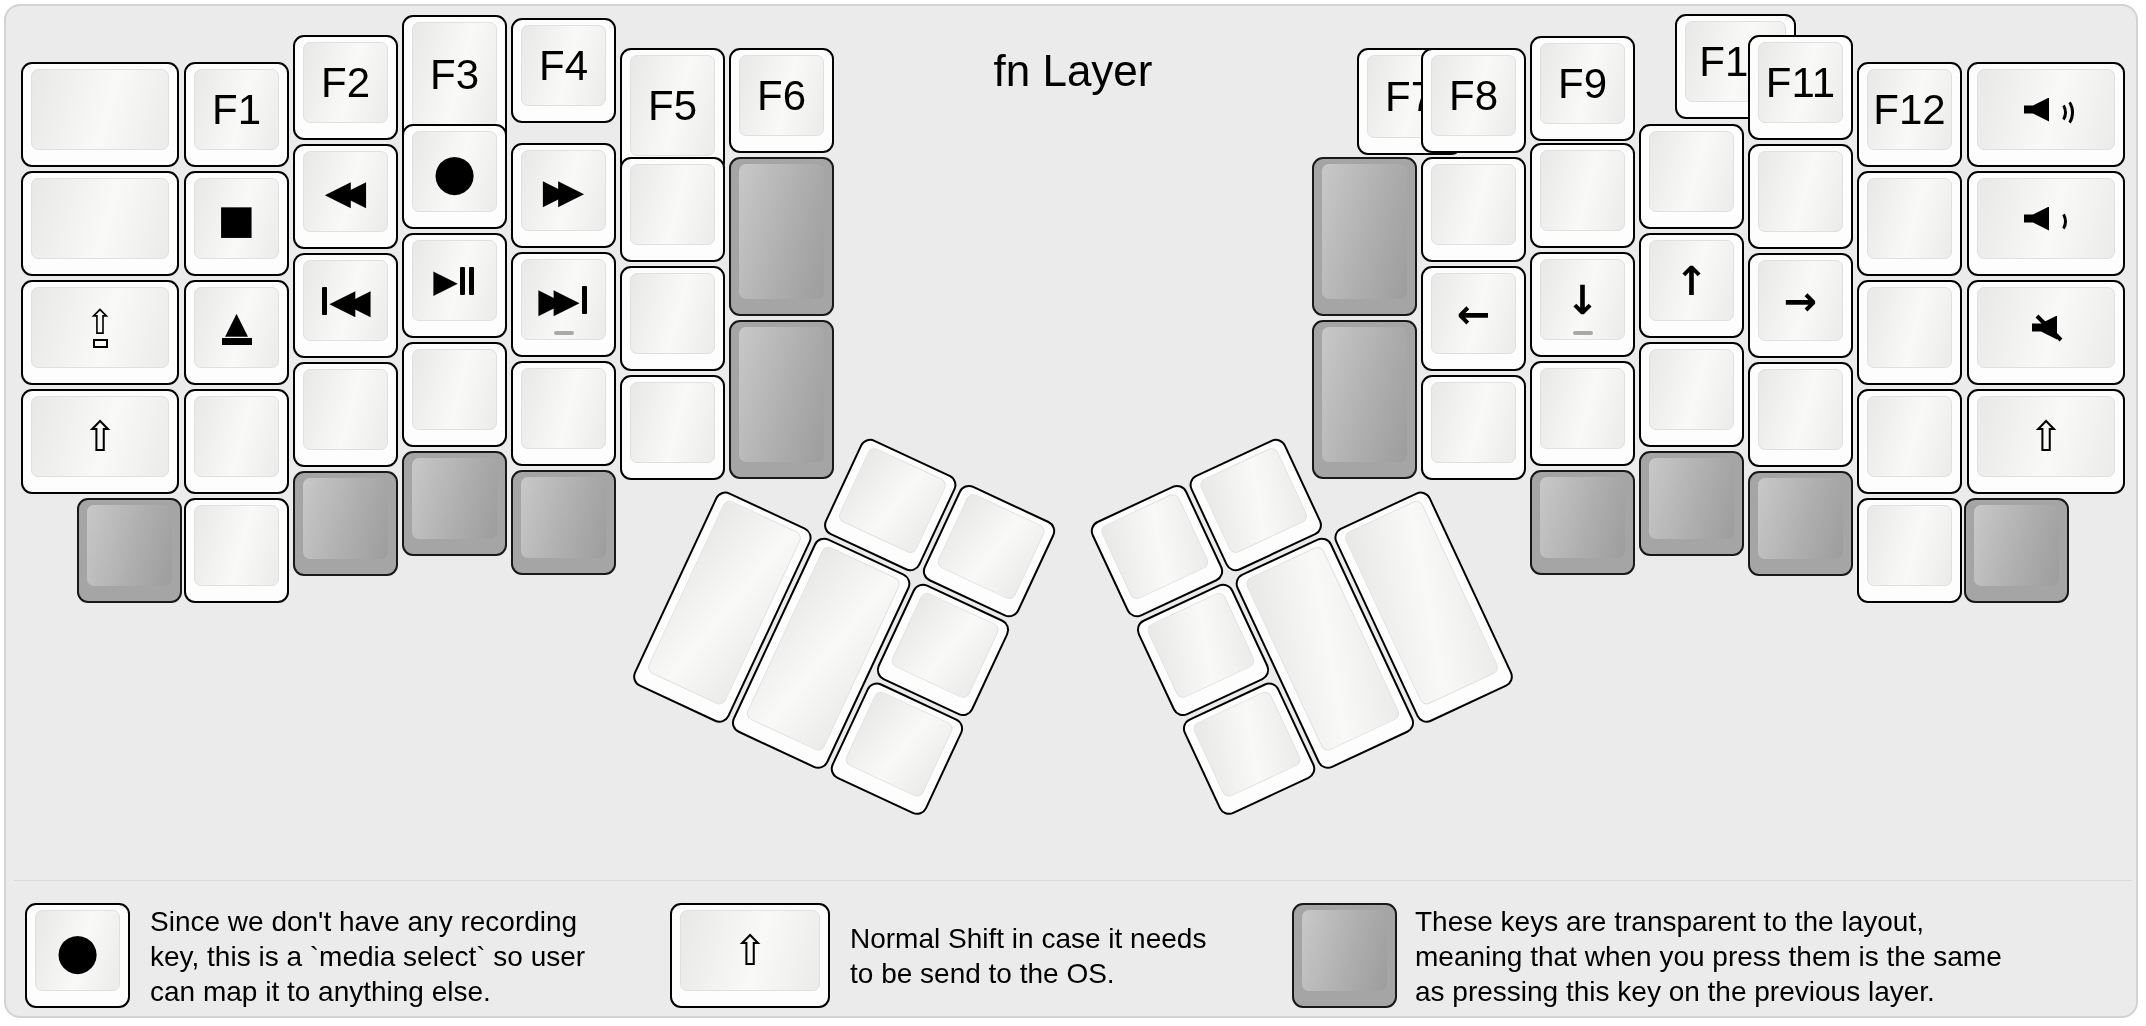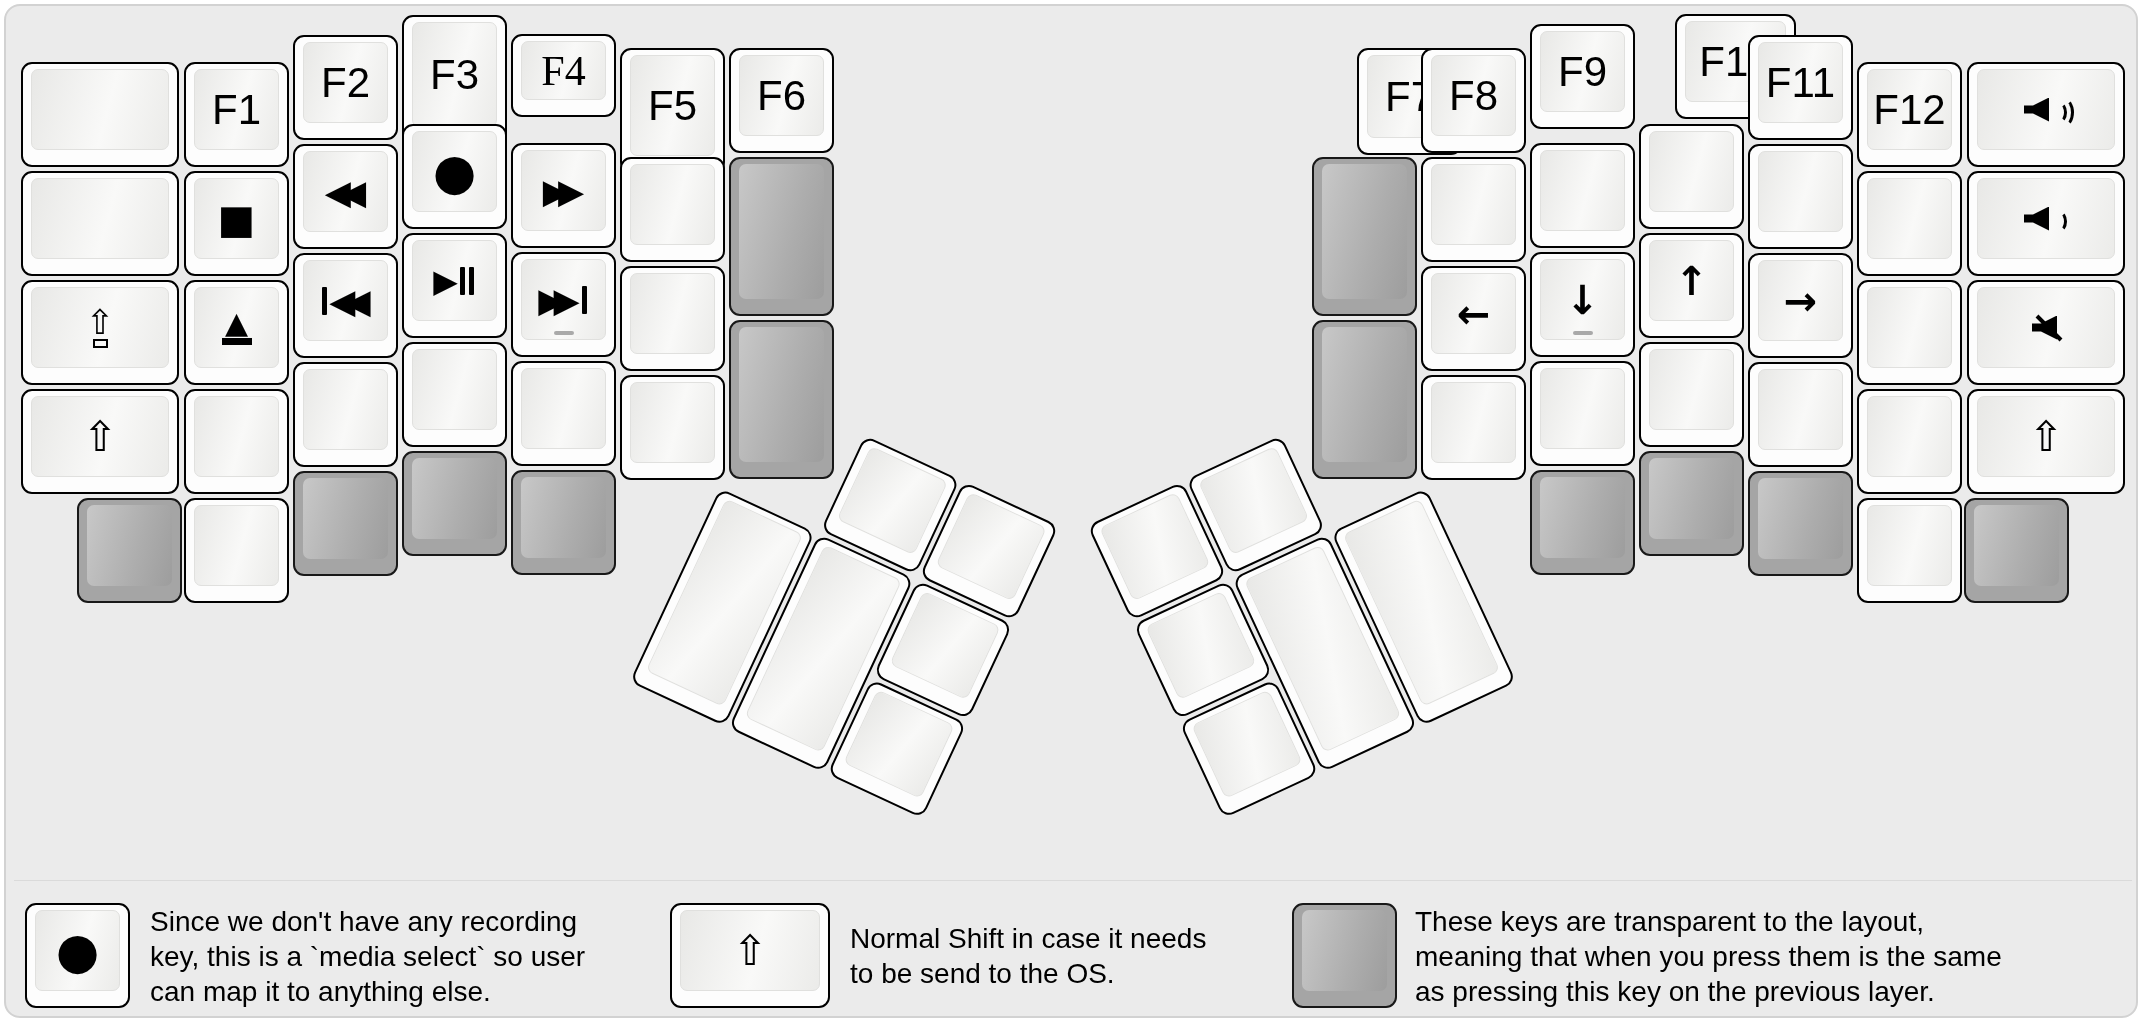--- a/index.html
+++ b/index.html
@@ -52,20 +52,21 @@
   .note-key-anchor{position:absolute;top:903px;}
   .note-text{position:absolute;top:903px;height:106px;display:flex;flex-direction:column;justify-content:center;
     font-size:28px;line-height:35px;color:#000;}
 </style>
 </head>
 <body>
 
 <div class="frame"></div>
 
 <div class="board">
+  <div class="layer-title">fn Layer</div>
   <div id="main-keys">
       <div class="key" style="left: 21px; top: 62px; width: 158px; height: 105px;">
         <div class="cap"></div>
       </div>
       <div class="key" style="left: 21px; top: 171px; width: 158px; height: 105px;">
         <div class="cap"></div>
       </div>
       <div class="key" style="left: 21px; top: 280px; width: 158px; height: 105px;">
         <div class="cap">
           <span class="icon caps-lock-icon">
@@ -153,21 +154,21 @@
             <i class="vbar"></i>
           </span>
         </div>
       </div>
       <div class="key" style="left: 402px; top: 342px; width: 105px; height: 105px;">
         <div class="cap"></div>
       </div>
       <div class="key gray" style="left: 402px; top: 451px; width: 105px; height: 105px;">
         <div class="cap"></div>
       </div>
-      <div class="key" style="left: 511px; top: 34px; width: 105px; height: 83px; font-family: Liberation Serif, serif;">
+      <div class="key" style="left: 511px; top: 18px; width: 105px; height: 105px;">
         <div class="cap">
           <span class="klabel">F4</span>
         </div>
       </div>
       <div class="key" style="left: 511px; top: 143px; width: 105px; height: 105px;">
         <div class="cap">
           <span class="icon fast-forward-icon">
             <b class="tri">▶▶</b>
           </span>
         </div>
@@ -237,21 +238,21 @@
       <div class="key" style="left: 1421px; top: 266px; width: 105px; height: 105px;">
         <div class="cap">
           <span class="icon arrow-left-icon">
             <b class="g-arrow">←</b>
           </span>
         </div>
       </div>
       <div class="key" style="left: 1421px; top: 375px; width: 105px; height: 105px;">
         <div class="cap"></div>
       </div>
-      <div class="key" style="left: 1530px; top: 24px; width: 105px; height: 105px; padding-left: 12px;">
+      <div class="key" style="left: 1530px; top: 36px; width: 105px; height: 105px; padding-left: 12px;">
         <div class="cap">
           <span class="klabel">F9</span>
         </div>
       </div>
       <div class="key" style="left: 1530px; top: 143px; width: 105px; height: 105px;">
         <div class="cap"></div>
       </div>
       <div class="key" style="left: 1530px; top: 252px; width: 105px; height: 105px;">
         <div class="cap">
           <span class="icon arrow-down-icon">

